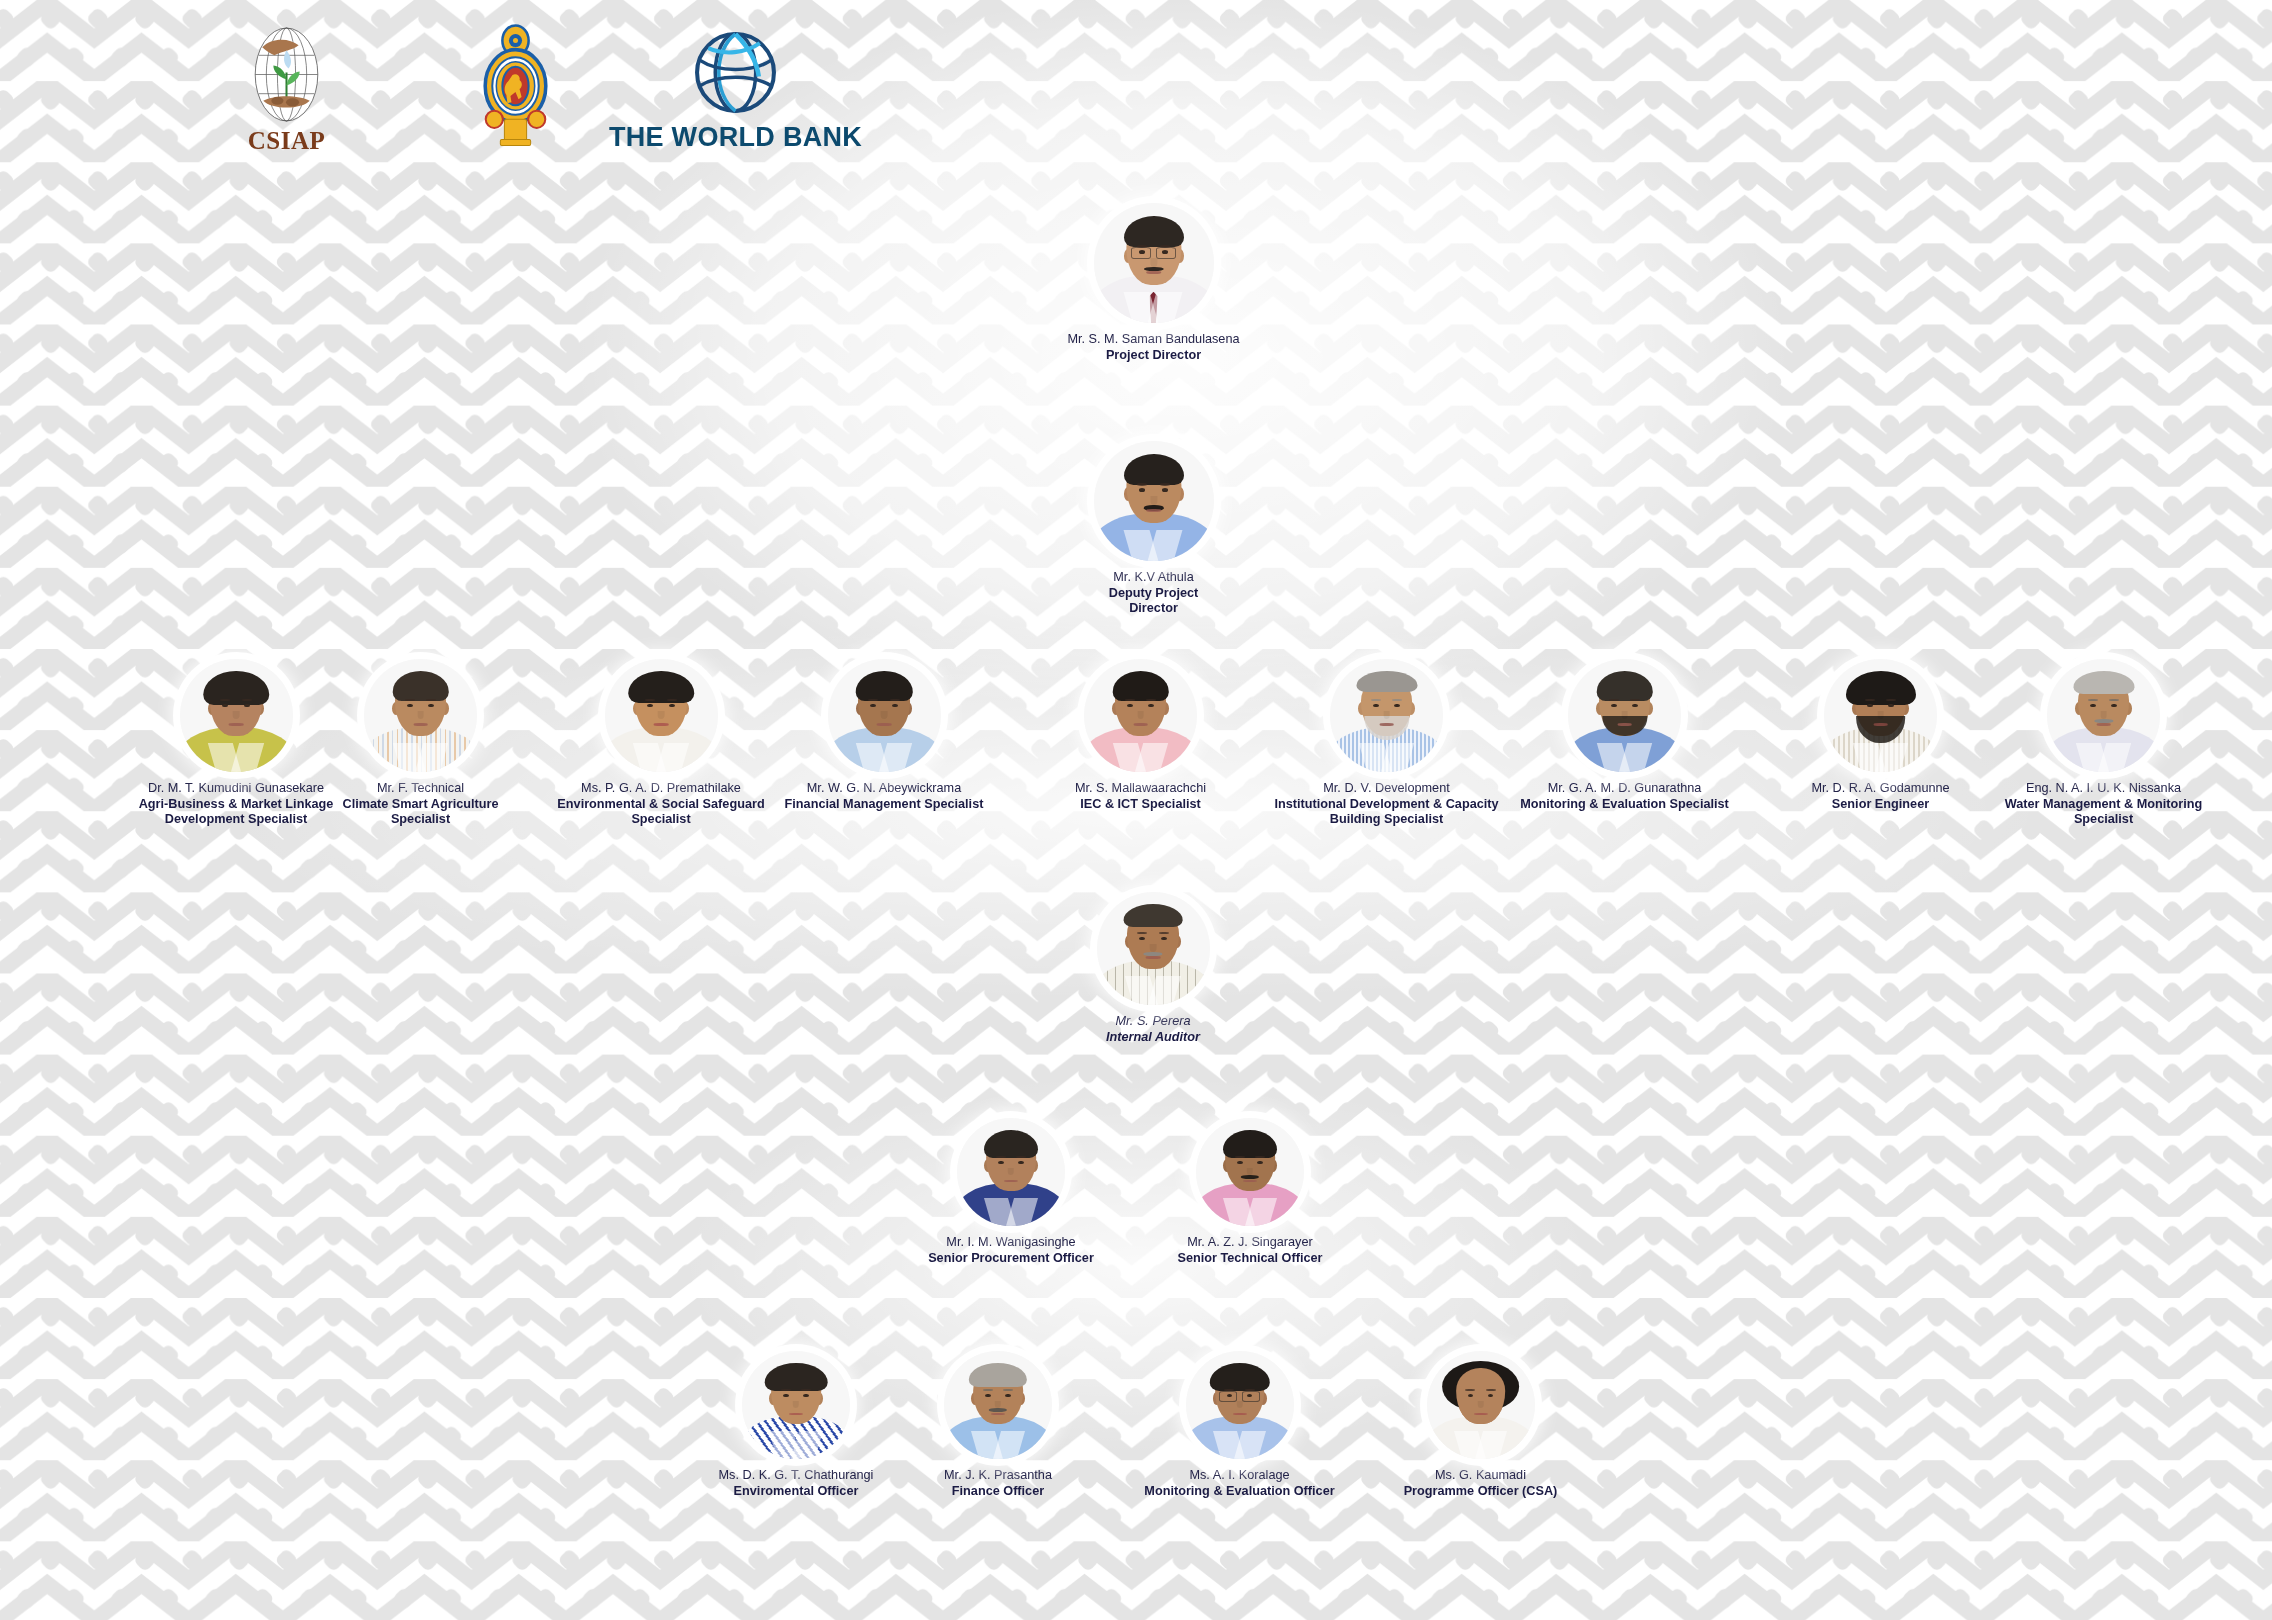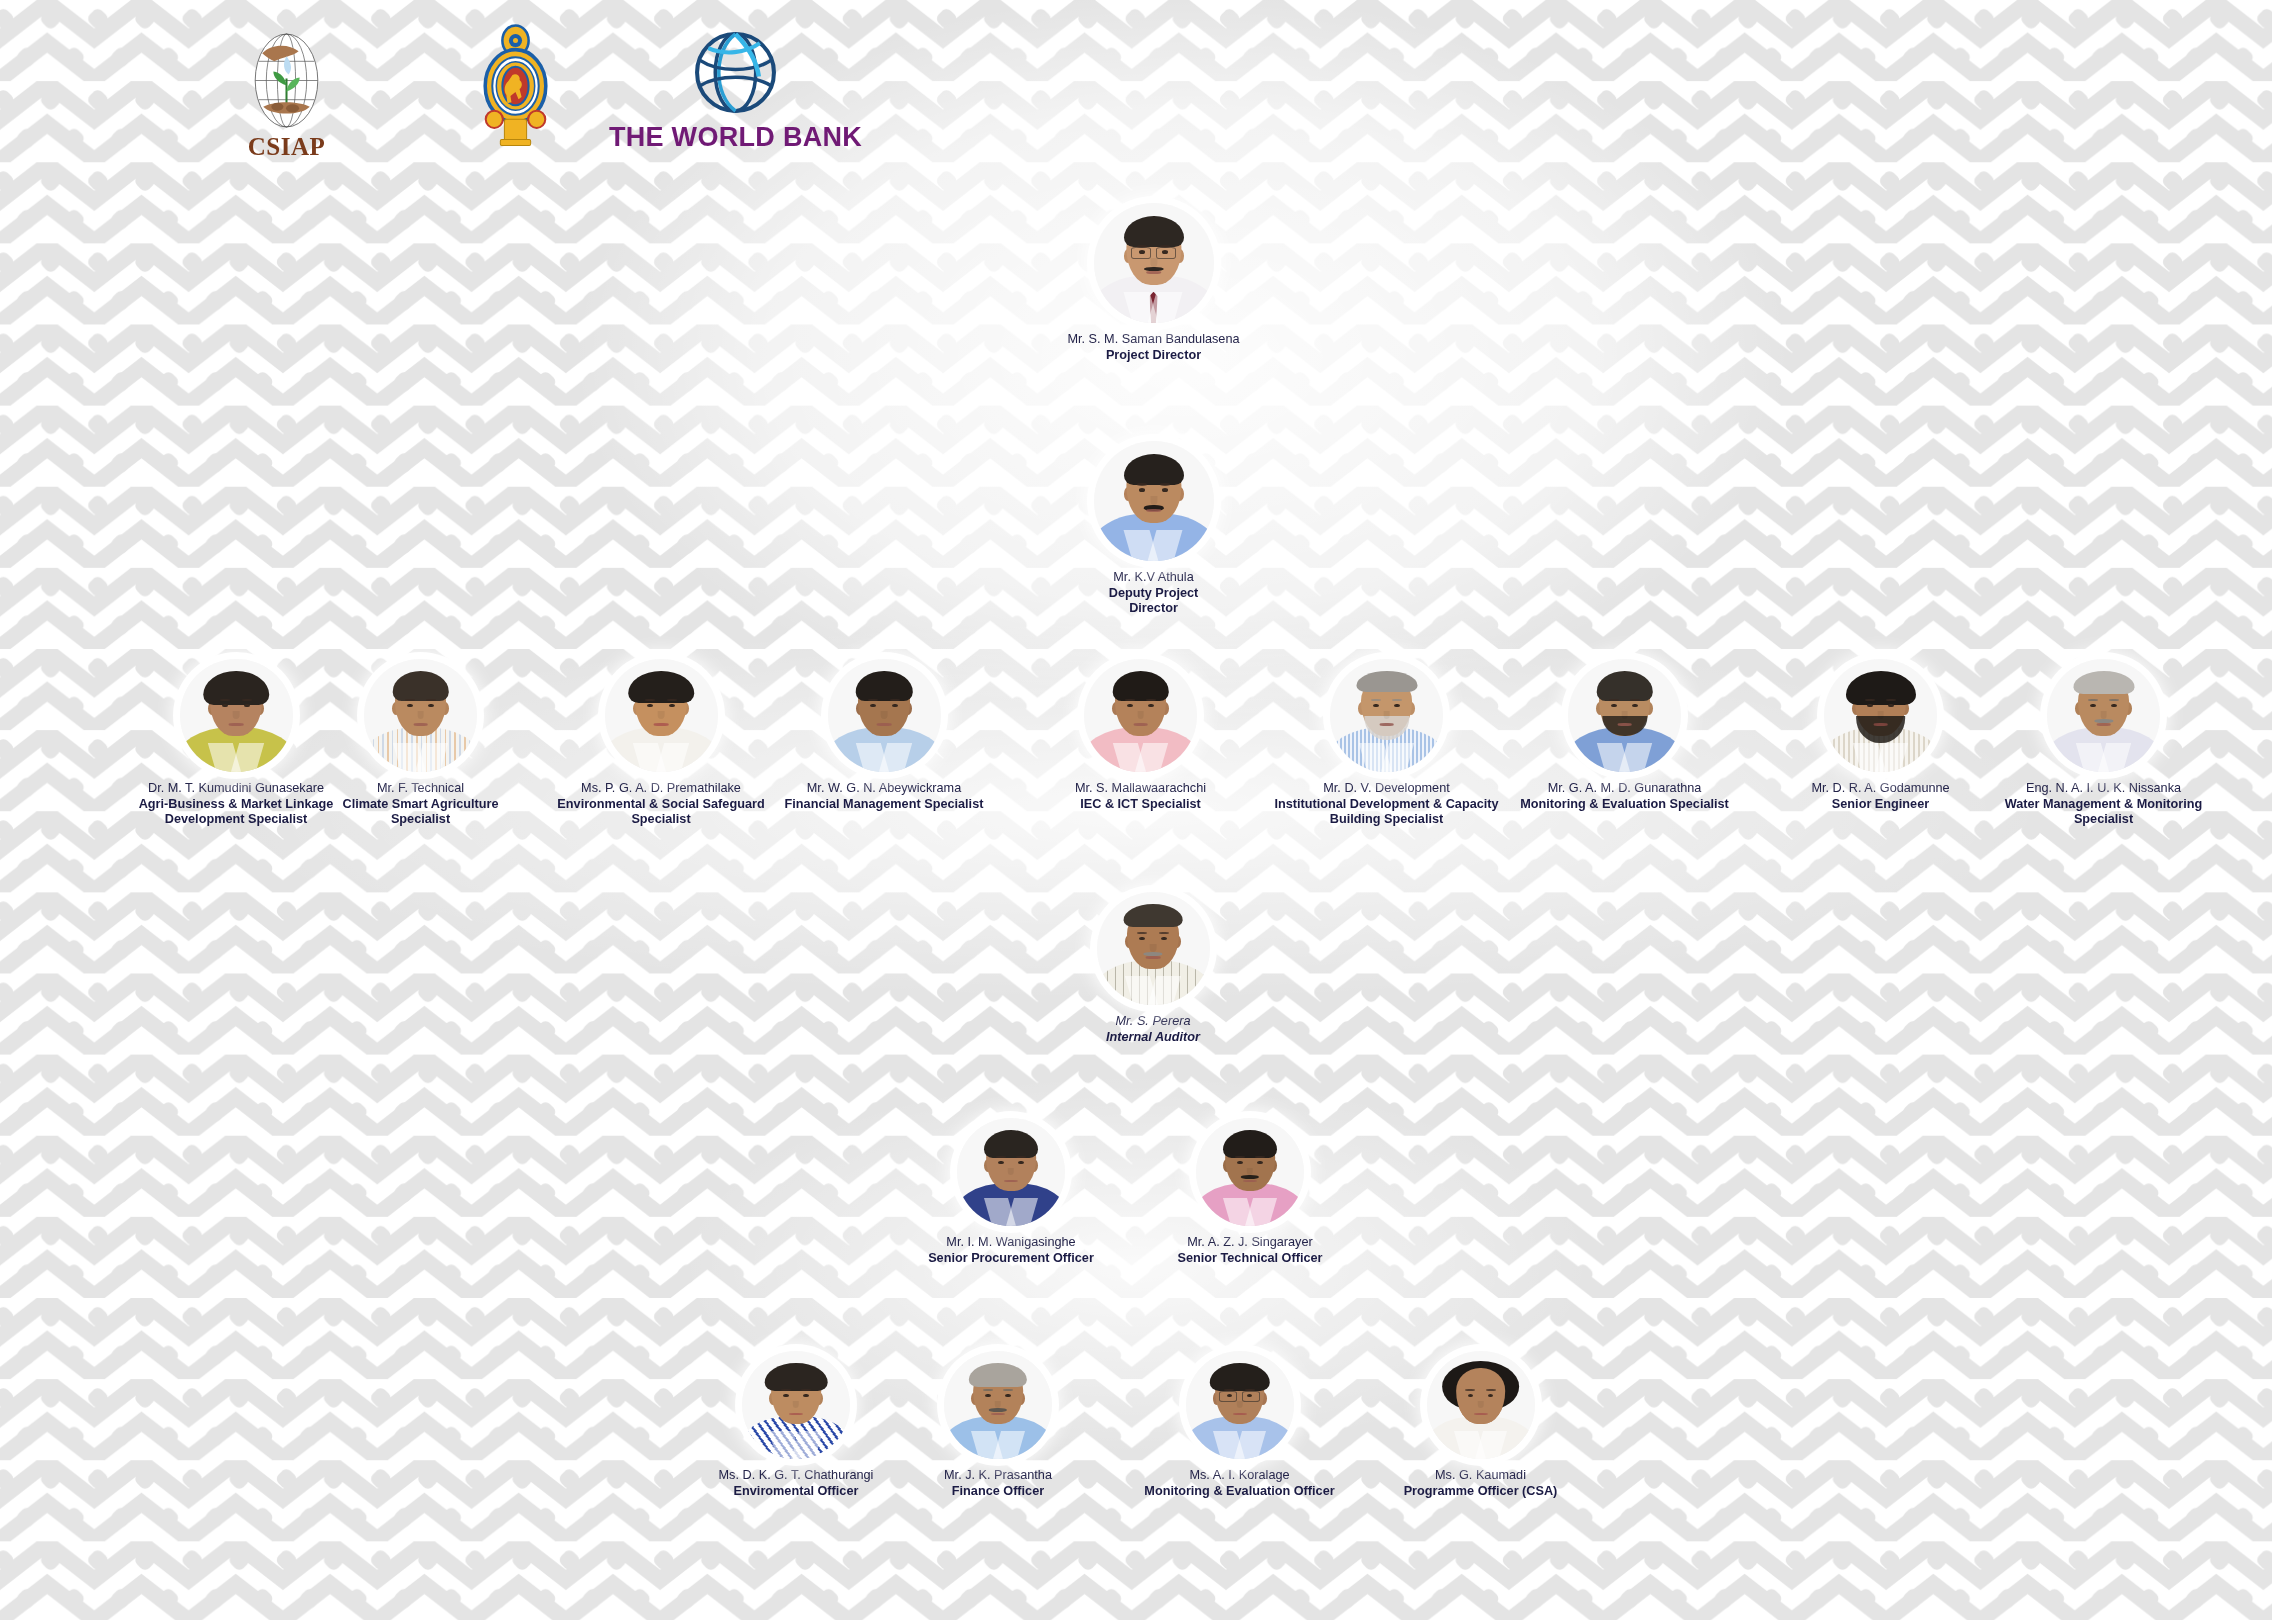--- a/index.html
+++ b/index.html
@@ -46,39 +46,39 @@
     height: 182px;
     z-index: 5;
   }
 
   .logo {
     position: absolute;
     display: flex;
     flex-direction: column;
     align-items: center;
   }
-  #logo-csiap { left: 223px; top: 30px; width: 127px; text-align: center; }
+  #logo-csiap { left: 223px; top: 24px; width: 127px; text-align: center; }
   #logo-emblem { left: 459px; top: 20px; width: 112px; }
   #logo-worldbank { left: 629px; top: 30px; width: 213px; }
 
   .csiap-globe { width: 81px; height: 101px; position: relative; }
   .csiap-word {
     font-family: "Liberation Serif", serif;
     font-weight: bold;
     font-size: 25px;
     letter-spacing: 0.5px;
     color: #7a3b1b;
     margin-top: 2px;
   }
   .wb-mark { width: 85px; height: 85px; }
   .wb-word {
     font-weight: bold;
     font-size: 27px;
     letter-spacing: 0.3px;
-    color: #701a75;
+    color: #0c4a6e;
     margin-top: 7px;
     white-space: nowrap;
   }
 
   #title-block {
     position: absolute;
     right: 74px;
     top: 29px;
     text-align: right;
     color: #1b1b3a;

